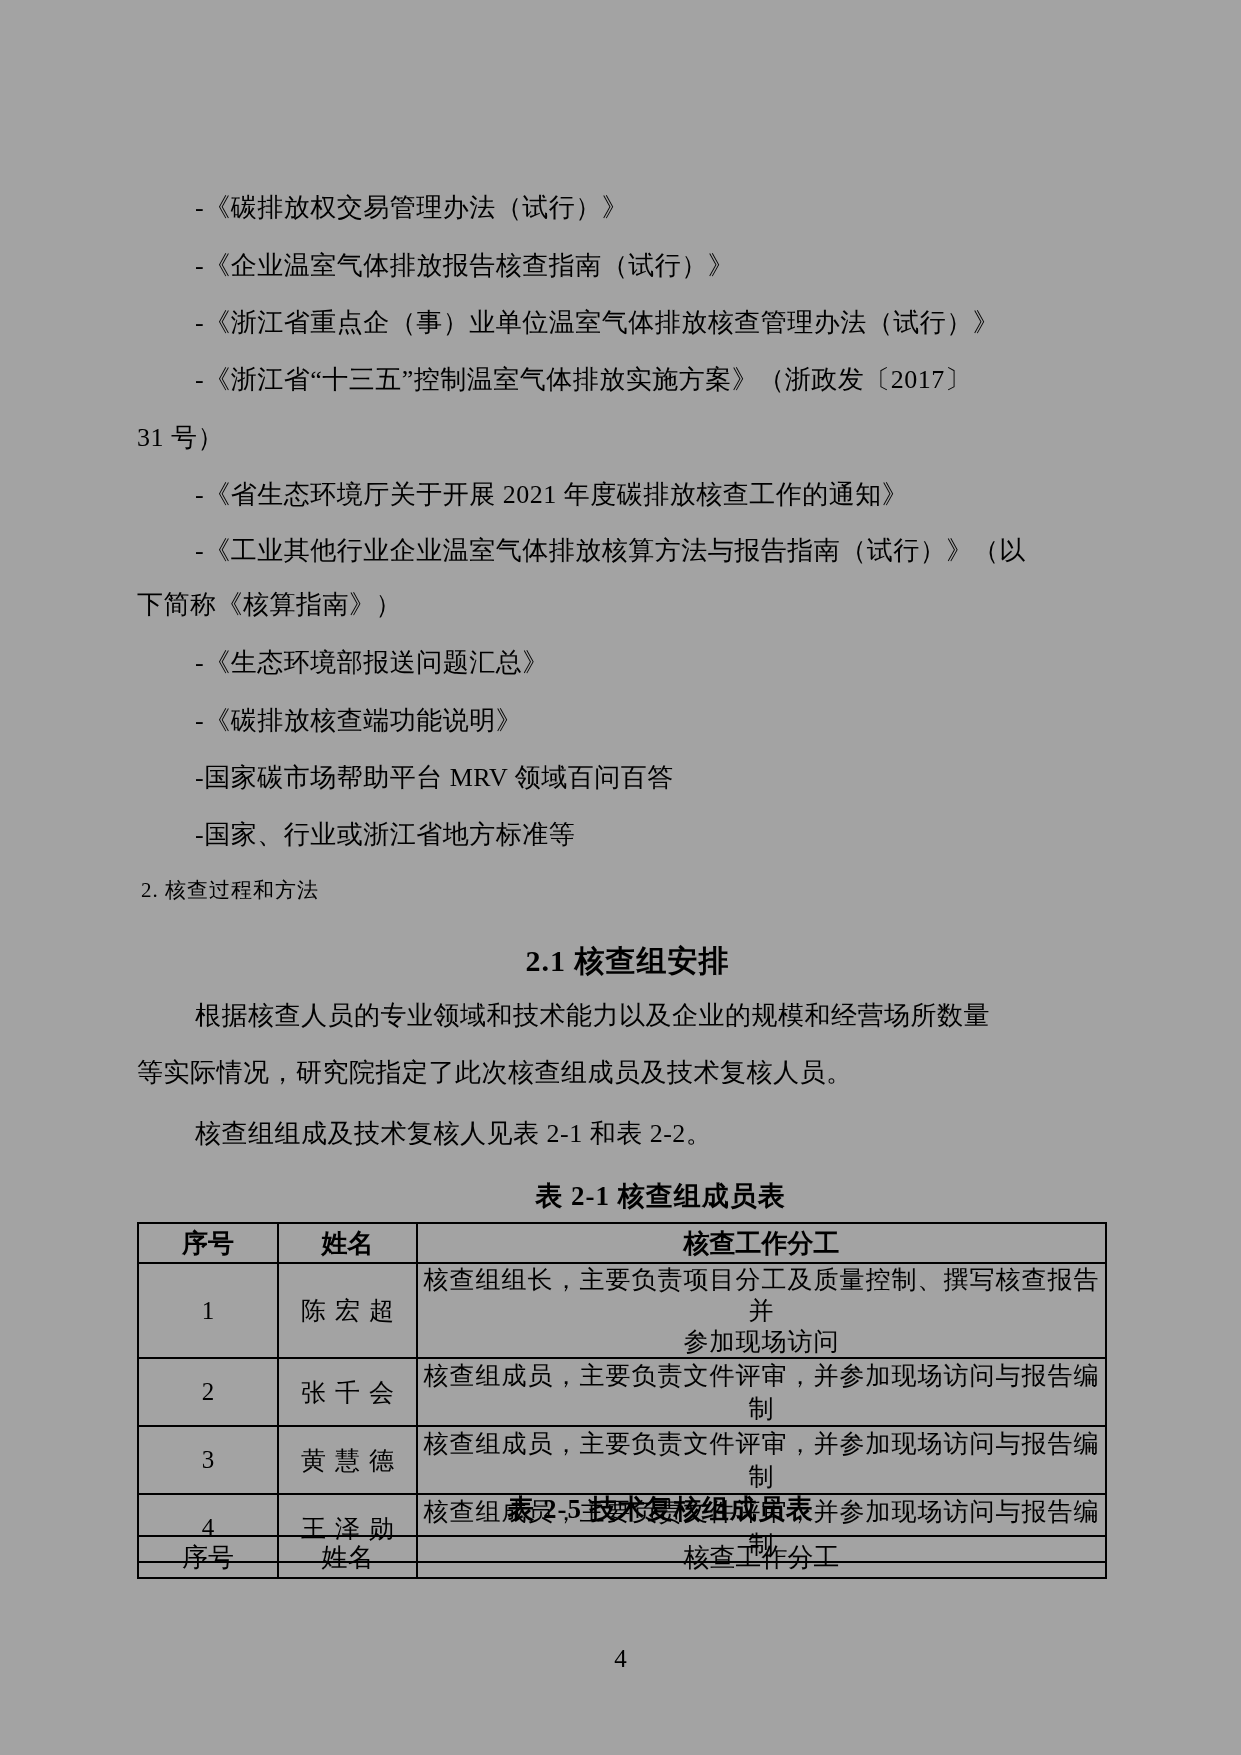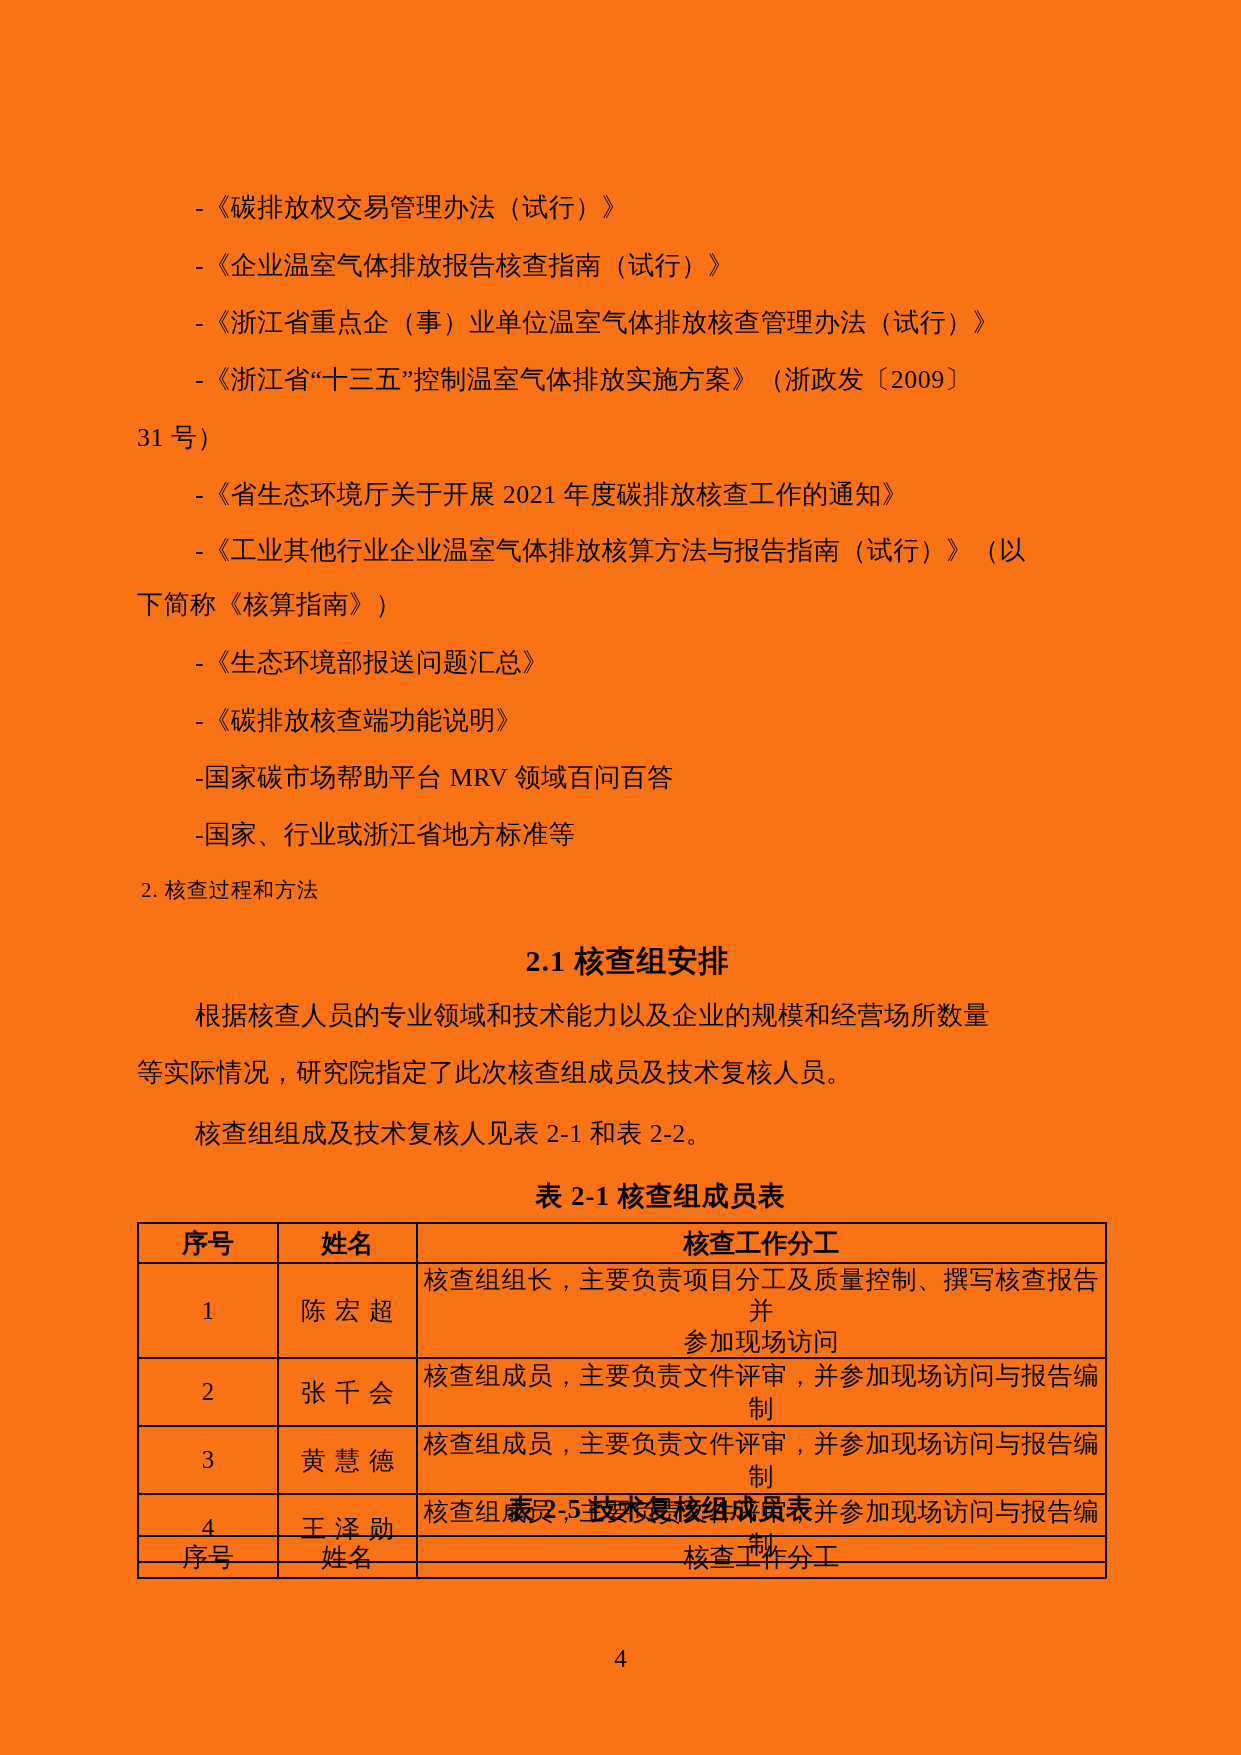--- a/index.html
+++ b/index.html
@@ -1,20 +1,20 @@
 <!DOCTYPE html>
 <html><head>
 <meta charset="utf-8">
 <style>
   html,body{margin:0;padding:0;background:#888;}
   .page{
     position:relative;
     width:1241px;height:1755px;
     margin:0 auto;
-    background:#f97316;
+    background:#a3a3a3;
     font-family:"Liberation Serif","DejaVu Serif",serif;
     color:#000;
     overflow:hidden;
   }
   .ln{
     position:absolute;
     left:137px;
     width:975px;
     font-size:26px;
     line-height:30px;
@@ -59,21 +59,21 @@
   }
 </style>
 </head>
 <body>
 
 <div class="page">
 
   <div class="ln indent" style="top:193px">-《碳排放权交易管理办法（试行）》</div>
   <div class="ln indent" style="top:251px">-《企业温室气体排放报告核查指南（试行）》</div>
   <div class="ln indent" style="top:308px">-《浙江省重点企（事）业单位温室气体排放核查管理办法（试行）》</div>
-  <div class="ln indent" style="top:365px">-《浙江省“十三五”控制温室气体排放实施方案》（浙政发〔2009〕</div>
+  <div class="ln indent" style="top:365px">-《浙江省“十三五”控制温室气体排放实施方案》（浙政发〔2017〕</div>
   <div class="ln" style="top:423px">31 号）</div>
   <div class="ln indent" style="top:480px">-《省生态环境厅关于开展 2021 年度碳排放核查工作的通知》</div>
   <div class="ln indent" style="top:536px">-《工业其他行业企业温室气体排放核算方法与报告指南（试行）》（以</div>
   <div class="ln indent" style="top:648px">-《生态环境部报送问题汇总》</div>
   <div class="ln" style="top:590px">下简称《核算指南》）</div>
   <div class="ln indent" style="top:706px">-《碳排放核查端功能说明》</div>
   <div class="ln indent" style="top:763px">-国家碳市场帮助平台 MRV 领域百问百答</div>
   <div class="ln indent" style="top:820px">-国家、行业或浙江省地方标准等</div>
 
   <div class="h1" style="top:875px">2. 核查过程和方法</div>

